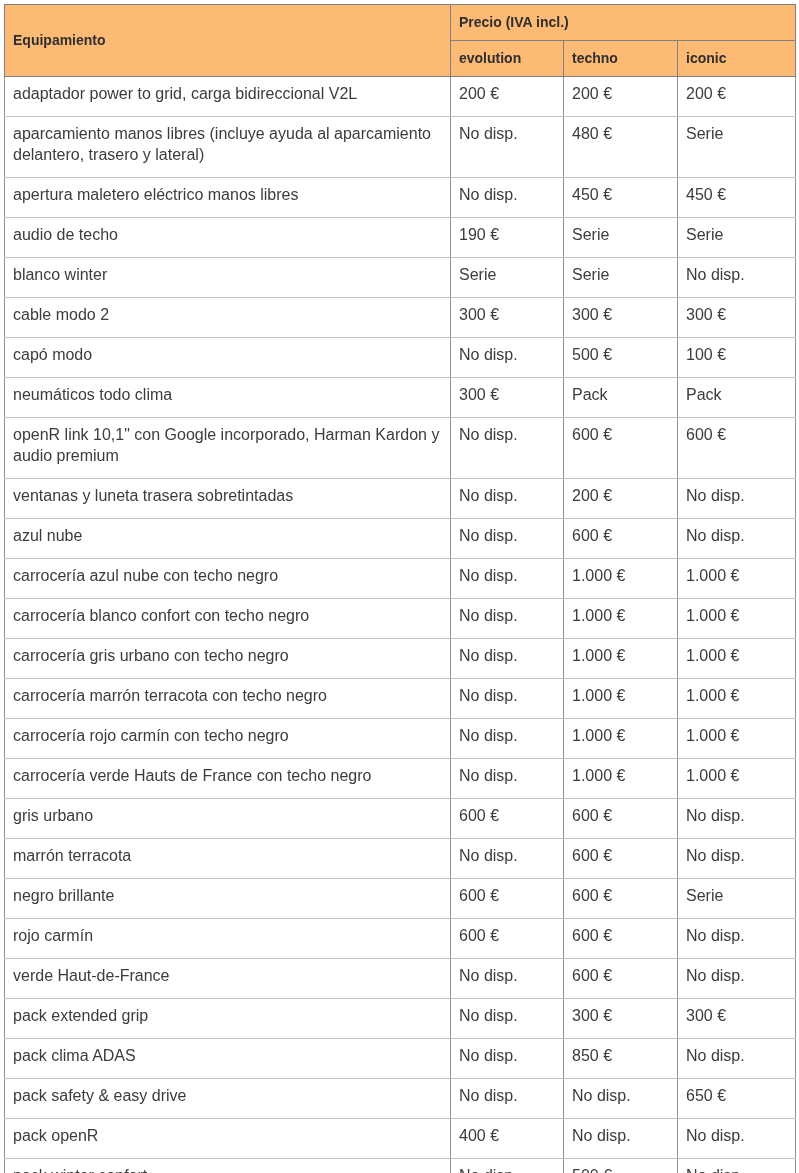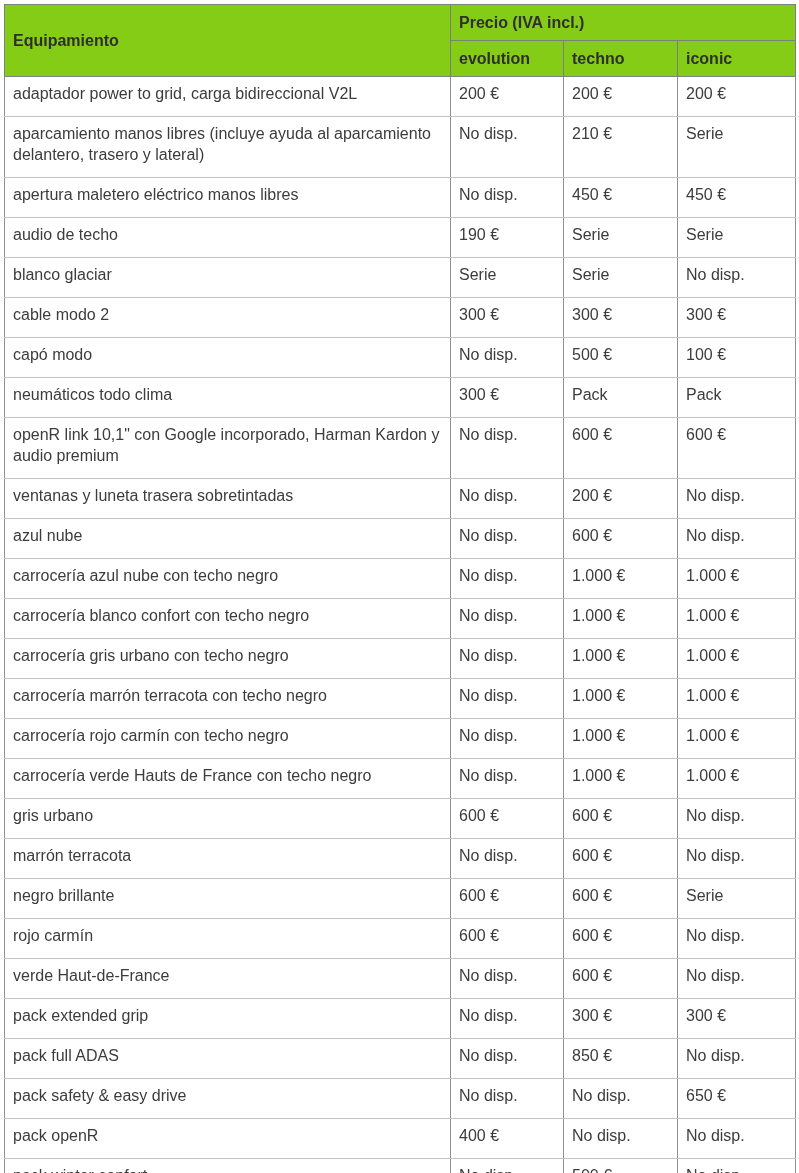--- a/index.html
+++ b/index.html
@@ -17,26 +17,26 @@
     border-collapse: collapse;
     table-layout: fixed;
     width: 791px;
     border: 1px solid #686868;
     background: #ffffff;
   }
   table.price-table thead th {
     border: 1px solid #7f7f7f;
     text-align: left;
     font-weight: bold;
-    font-size: 16px;
+    font-size: 14px;
     line-height: 21px;
     color: #2f2f2f;
     padding: 7px 8px;
     vertical-align: middle;
-    background: #84cc16;
+    background: #fdba74;
   }
   table.price-table tbody td {
     border-left: 1px solid #8f8f8f;
     border-right: 1px solid #8f8f8f;
     border-top: 1px solid #c3c3c3;
     border-bottom: 1px solid #c3c3c3;
     font-size: 16px;
     line-height: 21px;
     color: #3c3c3c;
     padding: 6px 8px 12px 8px;
@@ -73,37 +73,37 @@
   <tbody id="table-body">
       <tr>
         <td>adaptador power to grid, carga bidireccional V2L</td>
         <td>200 €</td>
         <td>200 €</td>
         <td>200 €</td>
       </tr>
       <tr>
         <td>aparcamiento manos libres (incluye ayuda al aparcamiento delantero, trasero y lateral)</td>
         <td>No disp.</td>
-        <td>210 €</td>
+        <td>480 €</td>
         <td>Serie</td>
       </tr>
       <tr>
         <td>apertura maletero eléctrico manos libres</td>
         <td>No disp.</td>
         <td>450 €</td>
         <td>450 €</td>
       </tr>
       <tr>
         <td>audio de techo</td>
         <td>190 €</td>
         <td>Serie</td>
         <td>Serie</td>
       </tr>
       <tr>
-        <td>blanco glaciar</td>
+        <td>blanco winter</td>
         <td>Serie</td>
         <td>Serie</td>
         <td>No disp.</td>
       </tr>
       <tr>
         <td>cable modo 2</td>
         <td>300 €</td>
         <td>300 €</td>
         <td>300 €</td>
       </tr>
@@ -203,21 +203,21 @@
         <td>600 €</td>
         <td>No disp.</td>
       </tr>
       <tr>
         <td>pack extended grip</td>
         <td>No disp.</td>
         <td>300 €</td>
         <td>300 €</td>
       </tr>
       <tr>
-        <td>pack full ADAS</td>
+        <td>pack clima ADAS</td>
         <td>No disp.</td>
         <td>850 €</td>
         <td>No disp.</td>
       </tr>
       <tr>
         <td>pack safety &amp; easy drive</td>
         <td>No disp.</td>
         <td>No disp.</td>
         <td>650 €</td>
       </tr>

